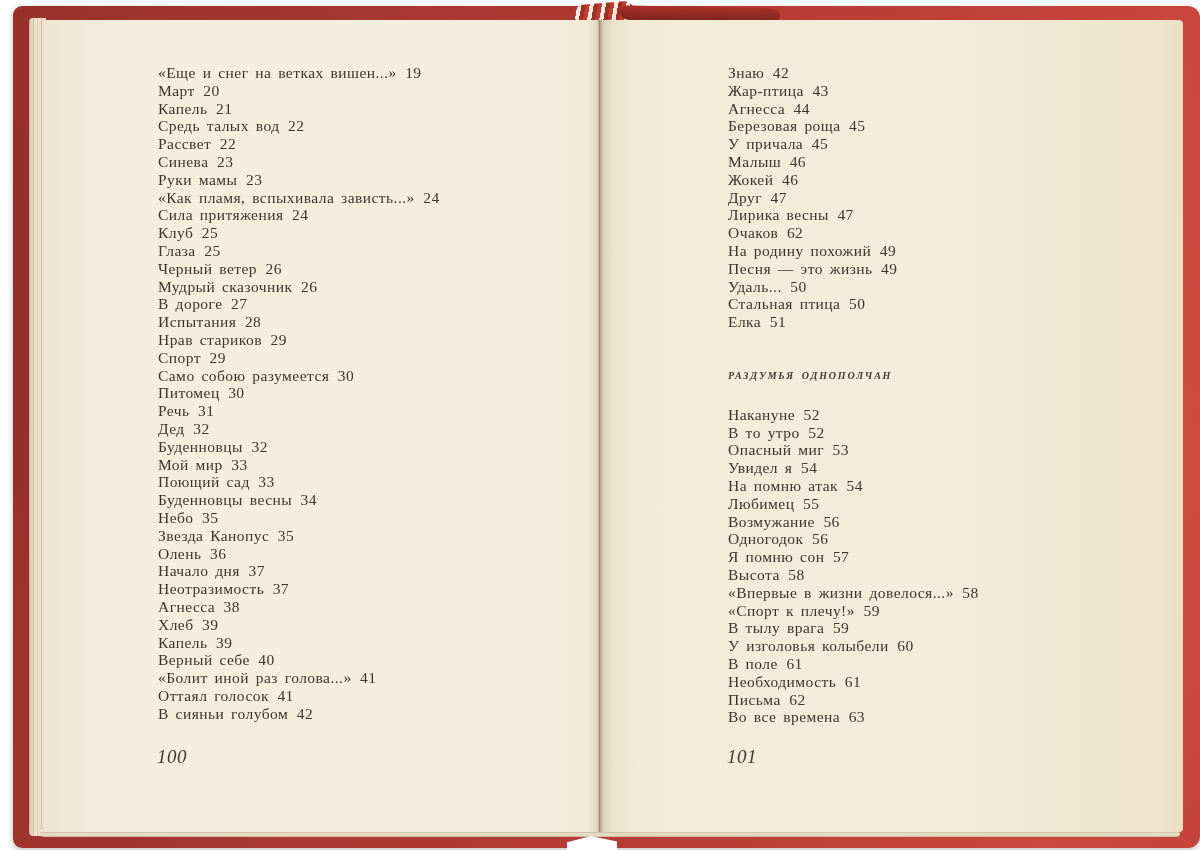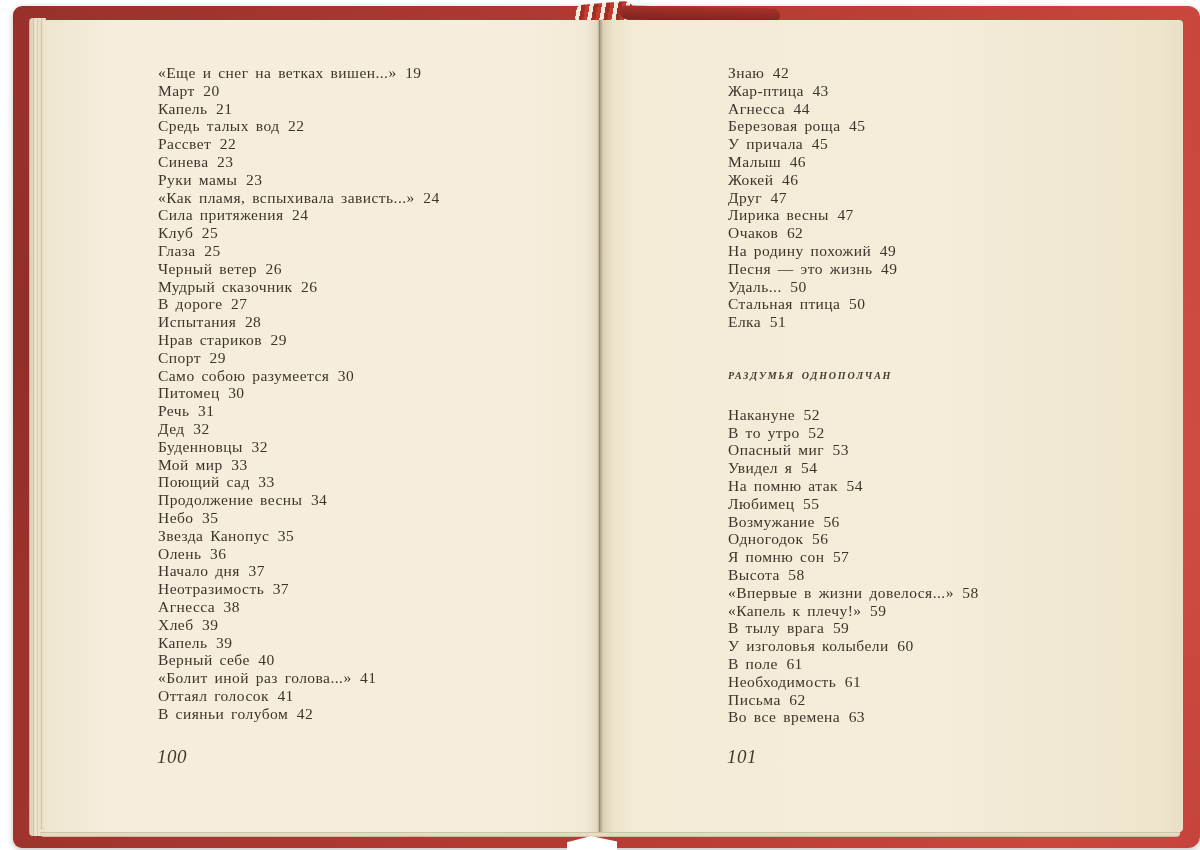--- a/index.html
+++ b/index.html
@@ -154,21 +154,21 @@
           <div class="entry"><span>Речь</span><span class="p">31</span></div>
 
           <div class="entry"><span>Дед</span><span class="p">32</span></div>
 
           <div class="entry"><span>Буденновцы</span><span class="p">32</span></div>
 
           <div class="entry"><span>Мой мир</span><span class="p">33</span></div>
 
           <div class="entry"><span>Поющий сад</span><span class="p">33</span></div>
 
-          <div class="entry"><span>Продолжение весны</span><span class="p">34</span></div>
+          <div class="entry"><span>Буденновцы весны</span><span class="p">34</span></div>
 
           <div class="entry"><span>Небо</span><span class="p">35</span></div>
 
           <div class="entry"><span>Звезда Канопус</span><span class="p">35</span></div>
 
           <div class="entry"><span>Олень</span><span class="p">36</span></div>
 
           <div class="entry"><span>Начало дня</span><span class="p">37</span></div>
 
           <div class="entry"><span>Неотразимость</span><span class="p">37</span></div>
@@ -243,21 +243,21 @@
           <div class="entry"><span>Возмужание</span><span class="p">56</span></div>
 
           <div class="entry"><span>Одногодок</span><span class="p">56</span></div>
 
           <div class="entry"><span>Я помню сон</span><span class="p">57</span></div>
 
           <div class="entry"><span>Высота</span><span class="p">58</span></div>
 
           <div class="entry"><span>«Впервые в жизни довелося...»</span><span class="p">58</span></div>
 
-          <div class="entry"><span>«Капель к плечу!»</span><span class="p">59</span></div>
+          <div class="entry"><span>«Спорт к плечу!»</span><span class="p">59</span></div>
 
           <div class="entry"><span>В тылу врага</span><span class="p">59</span></div>
 
           <div class="entry"><span>У изголовья колыбели</span><span class="p">60</span></div>
 
           <div class="entry"><span>В поле</span><span class="p">61</span></div>
 
           <div class="entry"><span>Необходимость</span><span class="p">61</span></div>
 
           <div class="entry"><span>Письма</span><span class="p">62</span></div>

